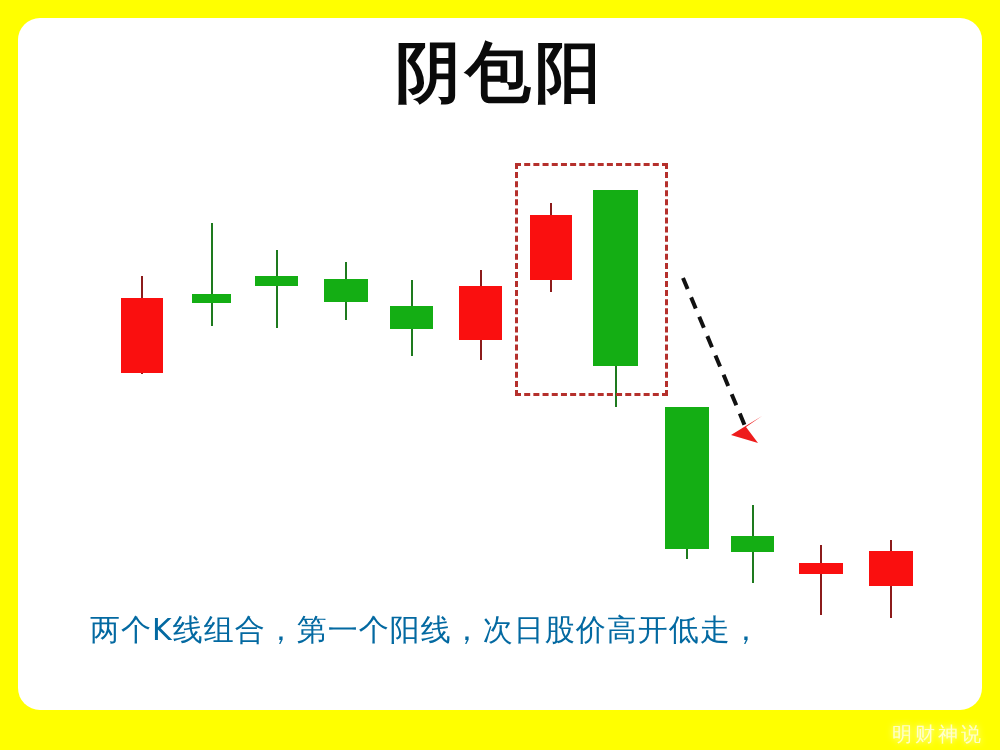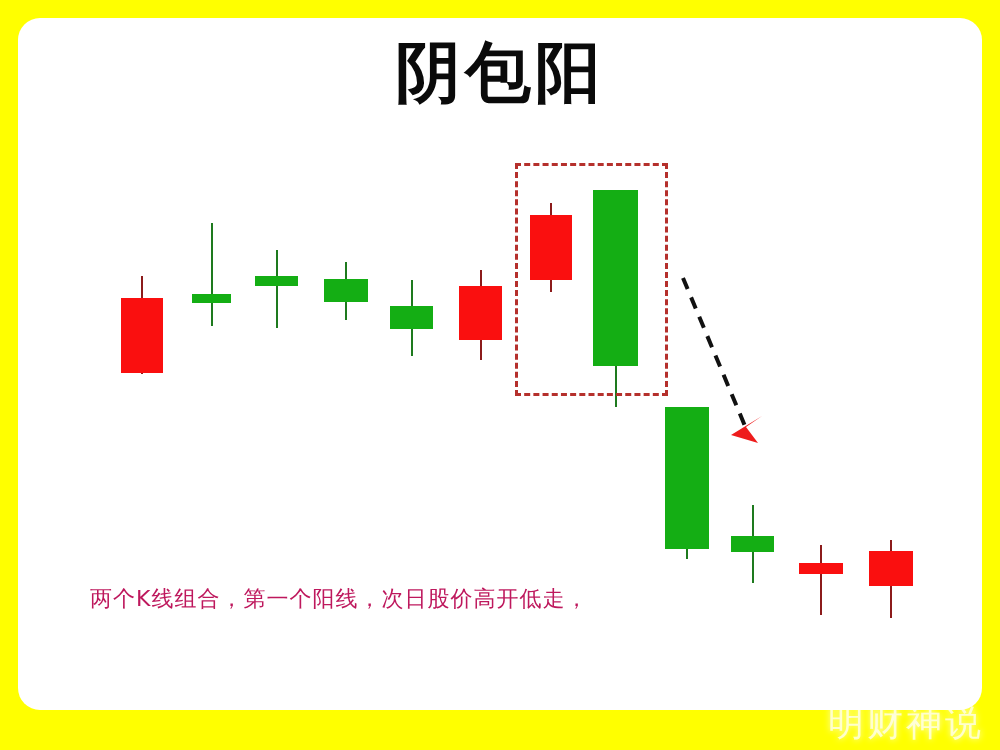--- a/index.html
+++ b/index.html
@@ -74,35 +74,35 @@
     left: 0;
     top: 0;
     width: 964px;
     height: 692px;
     pointer-events: none;
   }
   
   #caption {
     position: absolute;
     left: 72px;
-    top: 565px;
+    top: 590px;
     width: 880px;
     font-family: "DejaVu Sans", "Liberation Sans", sans-serif;
-    font-size: 22px;
+    font-size: 30px;
     line-height: 1.45;
-    color: #be185d;
+    color: #0369a1;
     letter-spacing: 1px;
   }
   #caption div { white-space: nowrap; }
   
   #watermark {
     position: absolute;
     right: 16px;
     bottom: 2px;
-    font-size: 36px;
+    font-size: 20px;
     font-family: "DejaVu Sans", "Liberation Sans", sans-serif;
     color: rgba(255,255,255,0.72);
     letter-spacing: 3px;
     text-shadow: 0 0 6px rgba(255,255,255,0.85);
     pointer-events: none;
     user-select: none;
   }
 </style>
 </head>
 <body>

